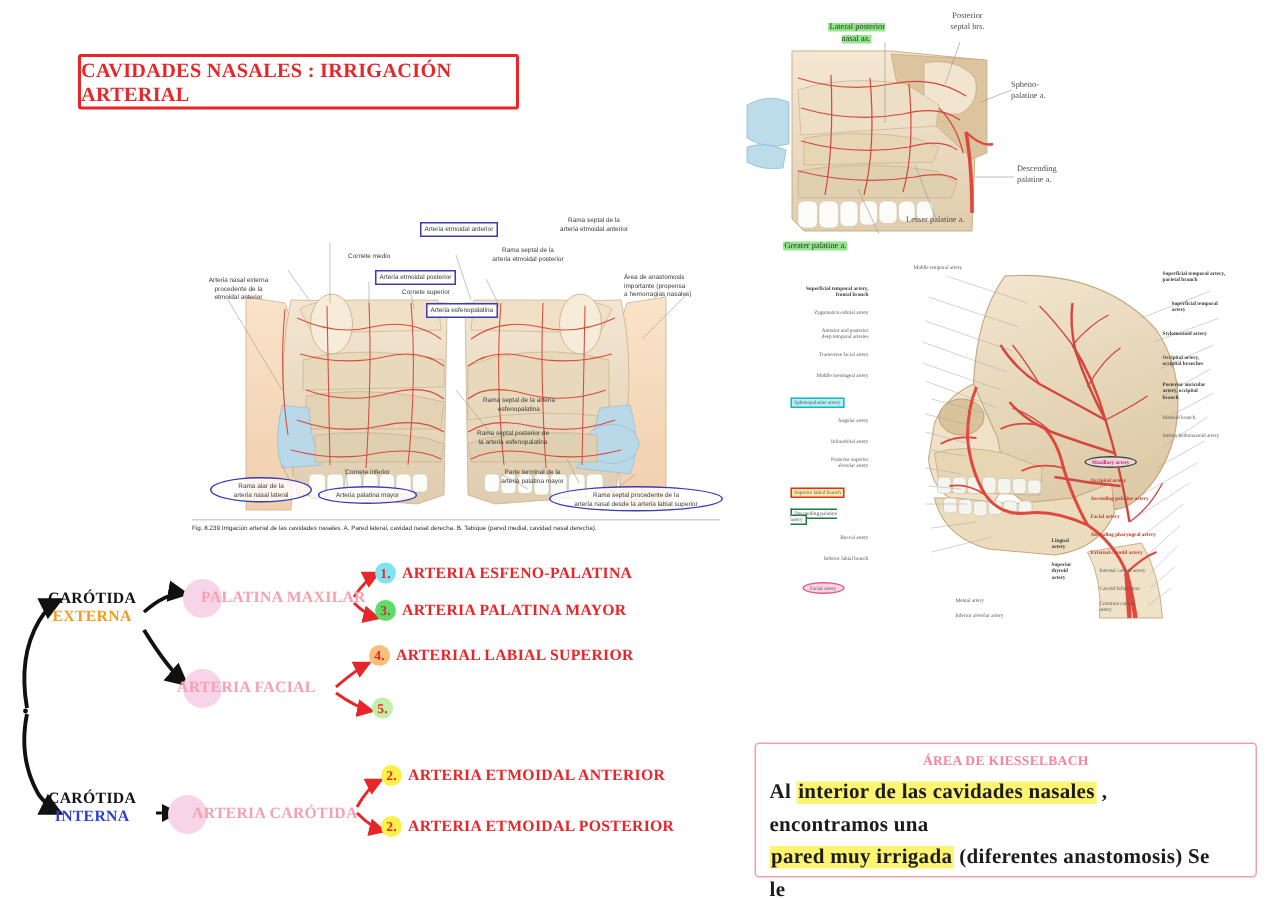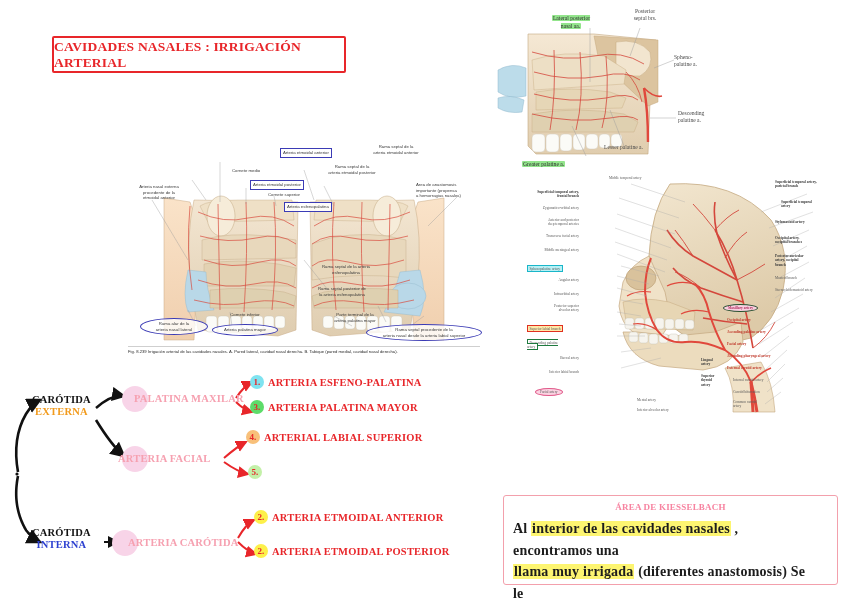--- a/index.html
+++ b/index.html
@@ -513,19 +513,19 @@
   </div>
 </div>
 
 <div class="abs" id="kiess">
   <div class="k-title hand">ÁREA DE KIESSELBACH</div>
   <div class="k-body hand">
     <div>
       <span>Al </span><span class="hl-y">interior de las cavidades nasales</span><span> , encontramos una</span>
     </div>
     <div>
-      <span class="hl-y">llama muy irrigada</span><span> (diferentes anastomosis) Se le</span>
+      <span class="hl-y">pared muy irrigada</span><span> (diferentes anastomosis) Se le</span>
     </div>
     <div>
       <span>de la </span><span class="hl-y">nariz</span><span>.</span>
     </div>
   </div>
 </div>
 
 </body></html>

